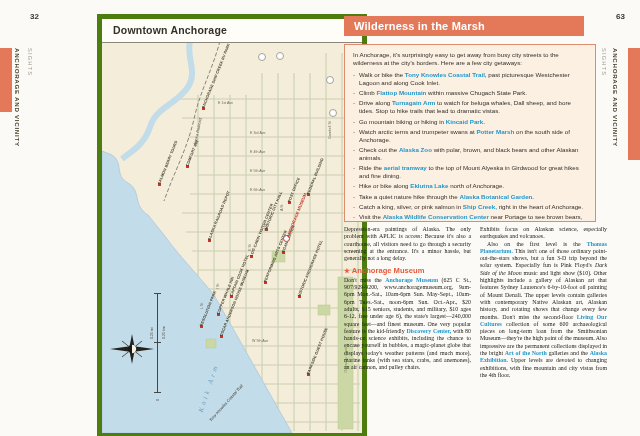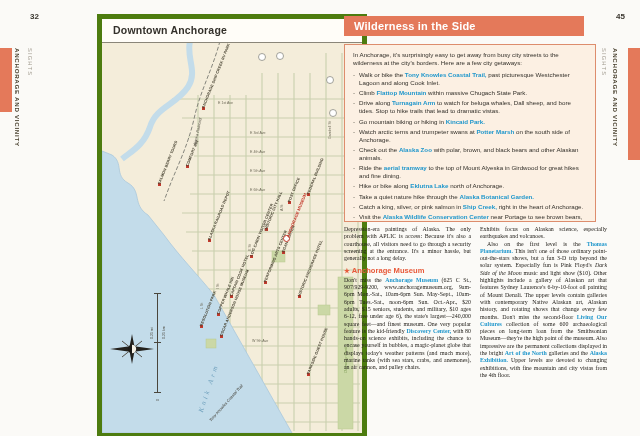--- a/index.html
+++ b/index.html
@@ -198,26 +198,26 @@
       <polygon points="22,3 19.5,16 22,18 24.5,16" fill="#23211c"></polygon>
       <polygon points="22,33 19.5,20 22,18 24.5,20" fill="#23211c"></polygon>
       <line x1="12" y1="10" x2="32" y2="26" stroke="#55524a" stroke-width="1"></line>
       <line x1="32" y1="10" x2="12" y2="26" stroke="#55524a" stroke-width="1"></line>
       <circle cx="22" cy="18" r="4.2" fill="#1c1a16"></circle>
       <path d="M22,13.8 A4.2,4.2 0 0 1 22,22.2 Z" fill="#f6f2e6"></path>
     </svg>
   </div>
 </div>
 
-<div class="folio" style="left:616px;">45</div>
+<div class="folio" style="left:616px;">63</div>
 <div class="tab" style="left:628px;top:48px;height:112px;"></div>
 <div class="vtext vchapter" style="left:612px;top:48px;">ANCHORAGE AND VICINITY</div>
 <div class="vtext vsection" style="left:601px;top:48px;">SIGHTS</div>
 
-<div id="header-bar">Wilderness in the Side</div>
+<div id="header-bar">Wilderness in the Marsh</div>
 
 <div id="getaway-box">
   <p class="intro">In Anchorage, it's surprisingly easy to get away from busy city streets to the wilderness at the city's borders. Here are a few city getaways:</p>
   <ul id="getaways">
       <li>
         <span class="dash">-</span>
         <span class="li-text"><span>Walk or bike the </span><span class="link">Tony Knowles Coastal Trail,</span><span> past picturesque Westchester Lagoon and along Cook Inlet.</span></span>
       </li>
       <li>
         <span class="dash">-</span>

